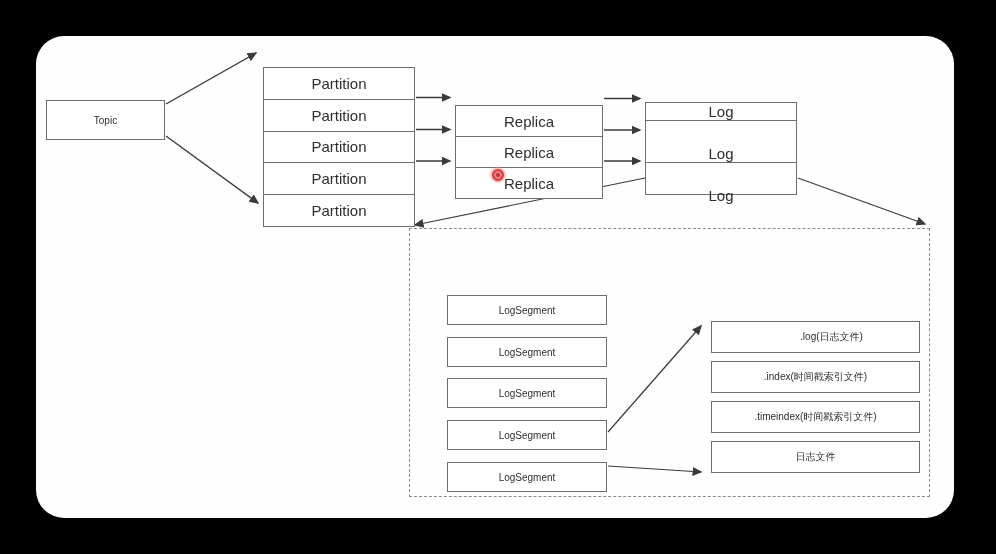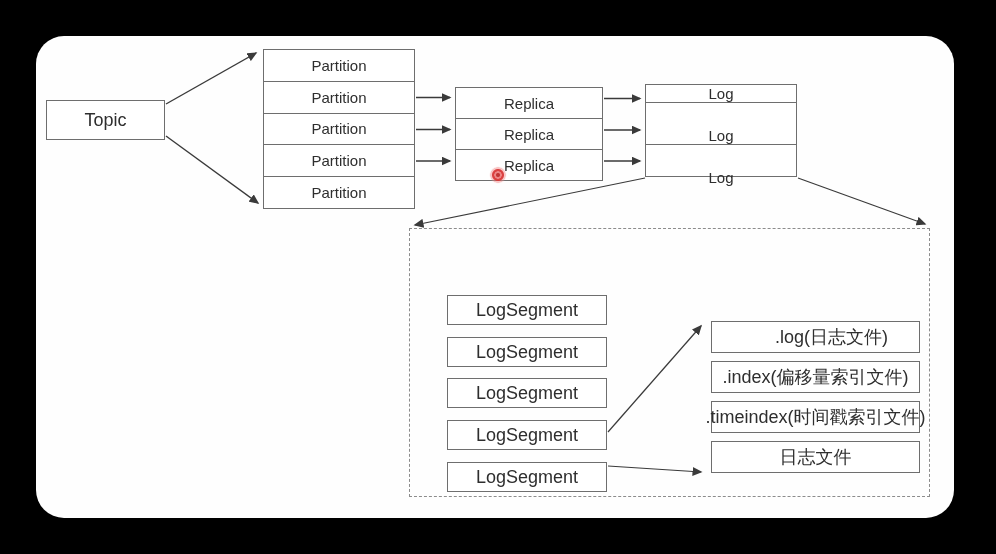--- a/index.html
+++ b/index.html
@@ -26,31 +26,32 @@
   }
   .box {
     position: absolute;
     box-sizing: border-box;
     background: #fff;
     border: 1px solid #6e6e6e;
     display: flex;
     align-items: center;
     justify-content: center;
     color: #2e2e2e;
-    font-size: 18px;
+    font-size: 10px;
     white-space: nowrap;
   }
   .stack {
     position: absolute;
     box-sizing: border-box;
     background: #fff;
     border: 1px solid #6e6e6e;
     display: flex;
     flex-direction: column;
     color: #2e2e2e;
+    margin-top: 18px;
   }
   .stack .cell {
     flex: 1;
     display: flex;
     align-items: center;
     justify-content: center;
     border-bottom: 1px solid #6e6e6e;
     font-size: 15px;
   }
   .stack .cell:last-child { border-bottom: none; }
@@ -140,19 +141,19 @@
 
   <div class="dashed-region"></div>
 
   <div class="box seg seg-1">LogSegment</div>
   <div class="box seg seg-2">LogSegment</div>
   <div class="box seg seg-3">LogSegment</div>
   <div class="box seg seg-4">LogSegment</div>
   <div class="box seg seg-5">LogSegment</div>
 
   <div class="box file file-1">.log(日志文件)</div>
-  <div class="box file file-2">.index(偏移量索引文件)</div>
+  <div class="box file file-2">.index(时间戳索引文件)</div>
   <div class="box file file-3">.timeindex(时间戳索引文件)</div>
   <div class="box file file-4">日志文件</div>
 
   <div class="laser-dot"></div>
 
 </div>
 
 </body></html>

